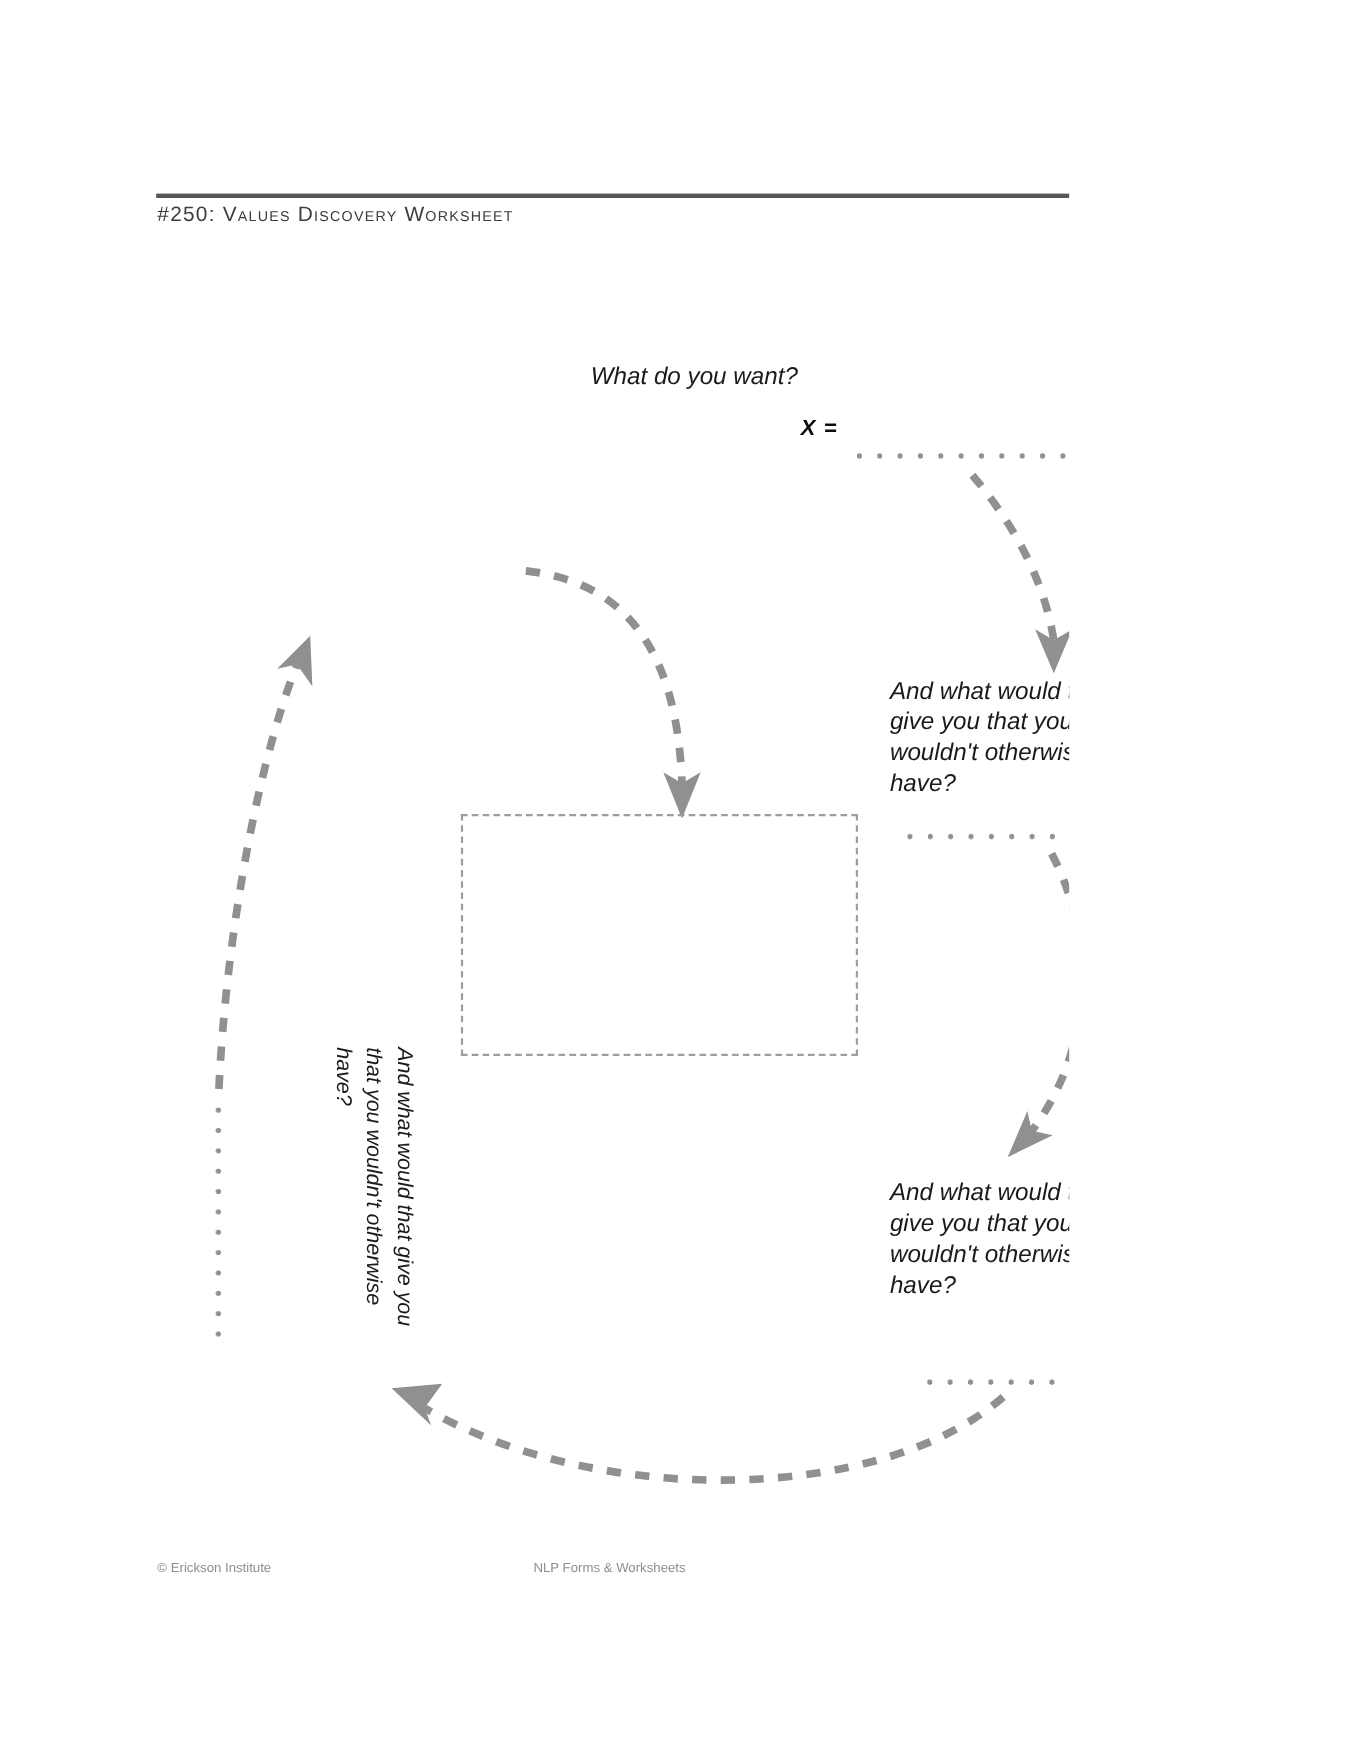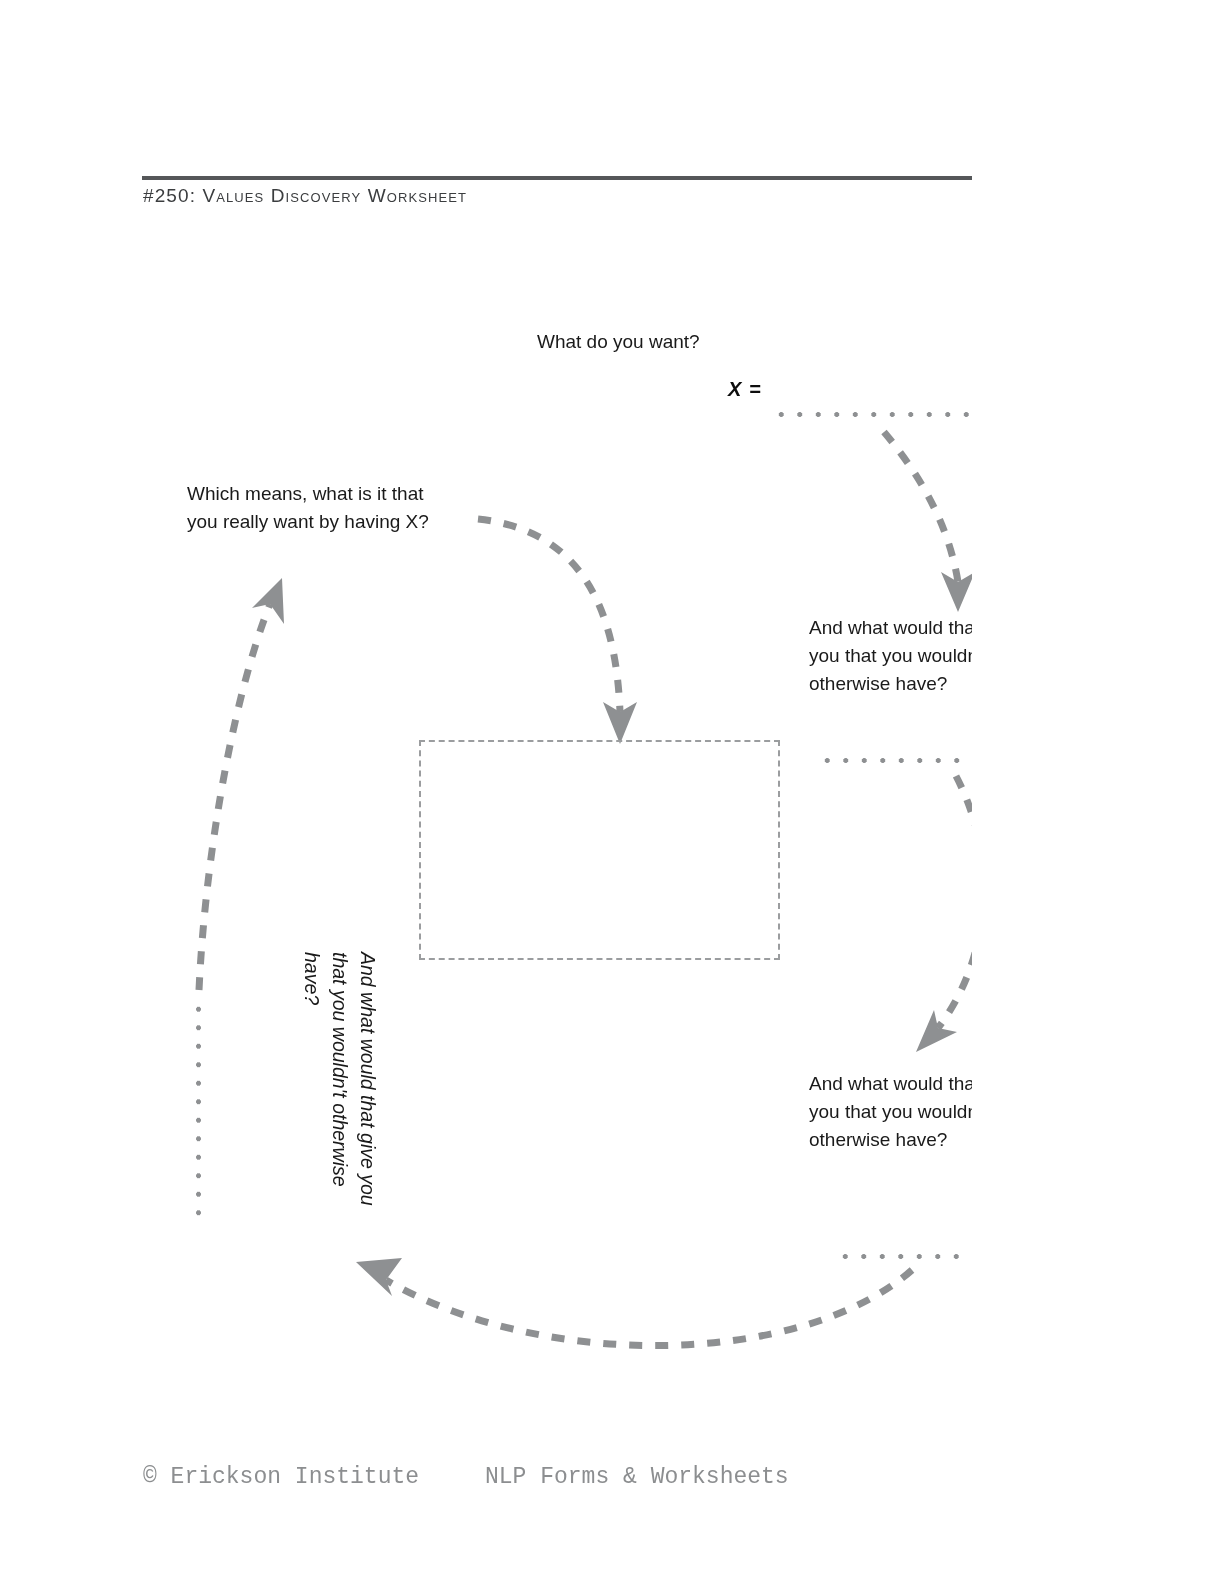--- a/index.html
+++ b/index.html
@@ -38,21 +38,22 @@
     letter-spacing: 1.1px;
     color: #3b3d3f;
     font-variant: small-caps;
     white-space: nowrap;
   }
 
   
   .qtext {
     position: absolute;
     font-family: "Liberation Sans", sans-serif;
-    font-size: 19px;
+    font-style: italic;
+    font-size: 22px;
     line-height: 28px;
     color: #1a1a1a;
   }
   #q-what-do-you-want {
     left: 537px;
     top: 328px;
     white-space: nowrap;
   }
   #x-equals {
     position: absolute;
@@ -146,23 +147,23 @@
     left: 0;
     top: 0;
     width: 1224px;
     height: 1584px;
     pointer-events: none;
   }
 
   
   .footer-text {
     position: absolute;
-    top: 1464px;
-    font-family: Liberation Mono, monospace;
-    font-size: 23px;
+    top: 1418px;
+    font-family: Liberation Sans, sans-serif;
+    font-size: 12px;
     color: #8c8e90;
     white-space: nowrap;
   }
   #footer-left { left: 143px; }
   #footer-center { left: 485px; }
   #footer-right { left: 1034px; }
 </style>
 </head>
 <body>
 
@@ -198,24 +199,20 @@
     <polygon class="ahead" points="356,1262 402,1258 386,1280 392,1296"></polygon>
 
     <path class="dash" d="M 199,990 C 205,860 232,700 270,604"></path>
     <polygon class="ahead" points="282,578 284,624 270,604 252,608"></polygon>
   </svg>
 
   <div class="qtext" id="q-what-do-you-want">What do you want?</div>
 
   <div id="x-equals">X =</div>
 
-  <div class="qtext" id="q-which-means">
-    <div>Which means, what is it that</div>
-    <div class="lastline">you really want by having X?</div>
-  </div>
 
   <div class="qtext" id="q-right-1">And what would that give you that you wouldn't otherwise have?</div>
 
   <div class="qtext" id="q-right-2">And what would that give you that you wouldn't otherwise have?</div>
 
   <div id="q-rotated-wrap">
     <div id="q-rotated">And what would that give you that you wouldn't otherwise have?</div>
   </div>
 
   <div id="answer-box"></div>

